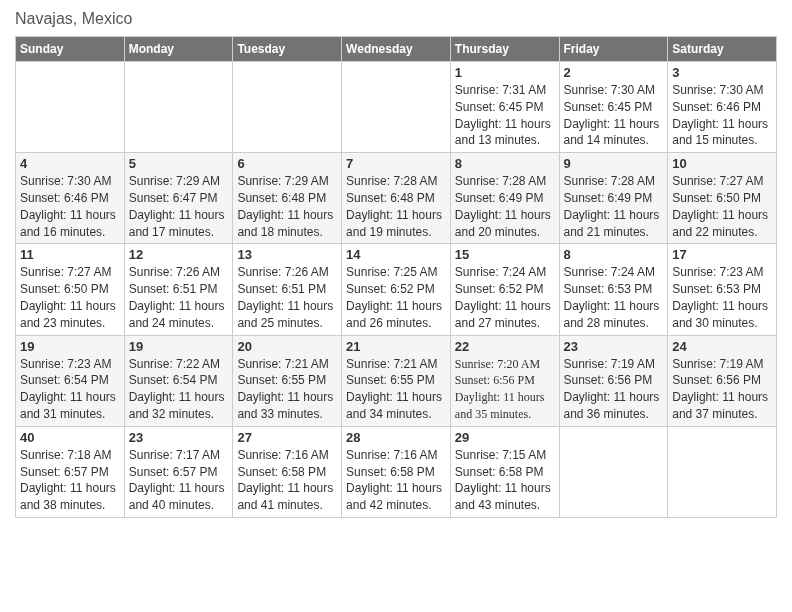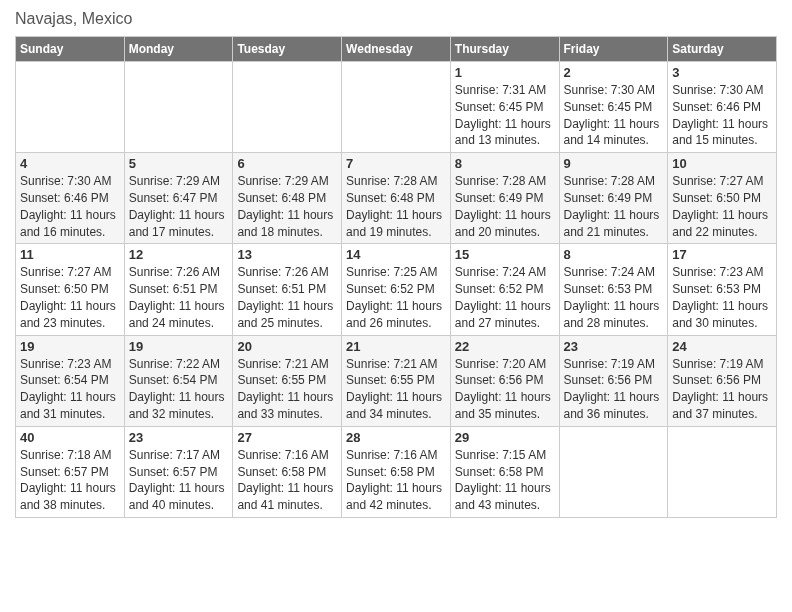--- a/index.html
+++ b/index.html
@@ -270,21 +270,21 @@
           </td>
           <td>
             <div class="day-number">21</div>
             <div class="day-info" style="white-space: pre-line;">Sunrise: 7:21 AM
 Sunset: 6:55 PM
 Daylight: 11 hours
 and 34 minutes.</div>
           </td>
           <td>
             <div class="day-number">22</div>
-            <div class="day-info" style="white-space: pre-line;">Sunrise: 7:20 AM
+            <div class="day-info" style="white-space: pre-line; font-family: Liberation Serif, serif;">Sunrise: 7:20 AM
 Sunset: 6:56 PM
 Daylight: 11 hours
 and 35 minutes.</div>
           </td>
           <td>
             <div class="day-number">23</div>
             <div class="day-info" style="white-space: pre-line;">Sunrise: 7:19 AM
 Sunset: 6:56 PM
 Daylight: 11 hours
 and 36 minutes.</div>

